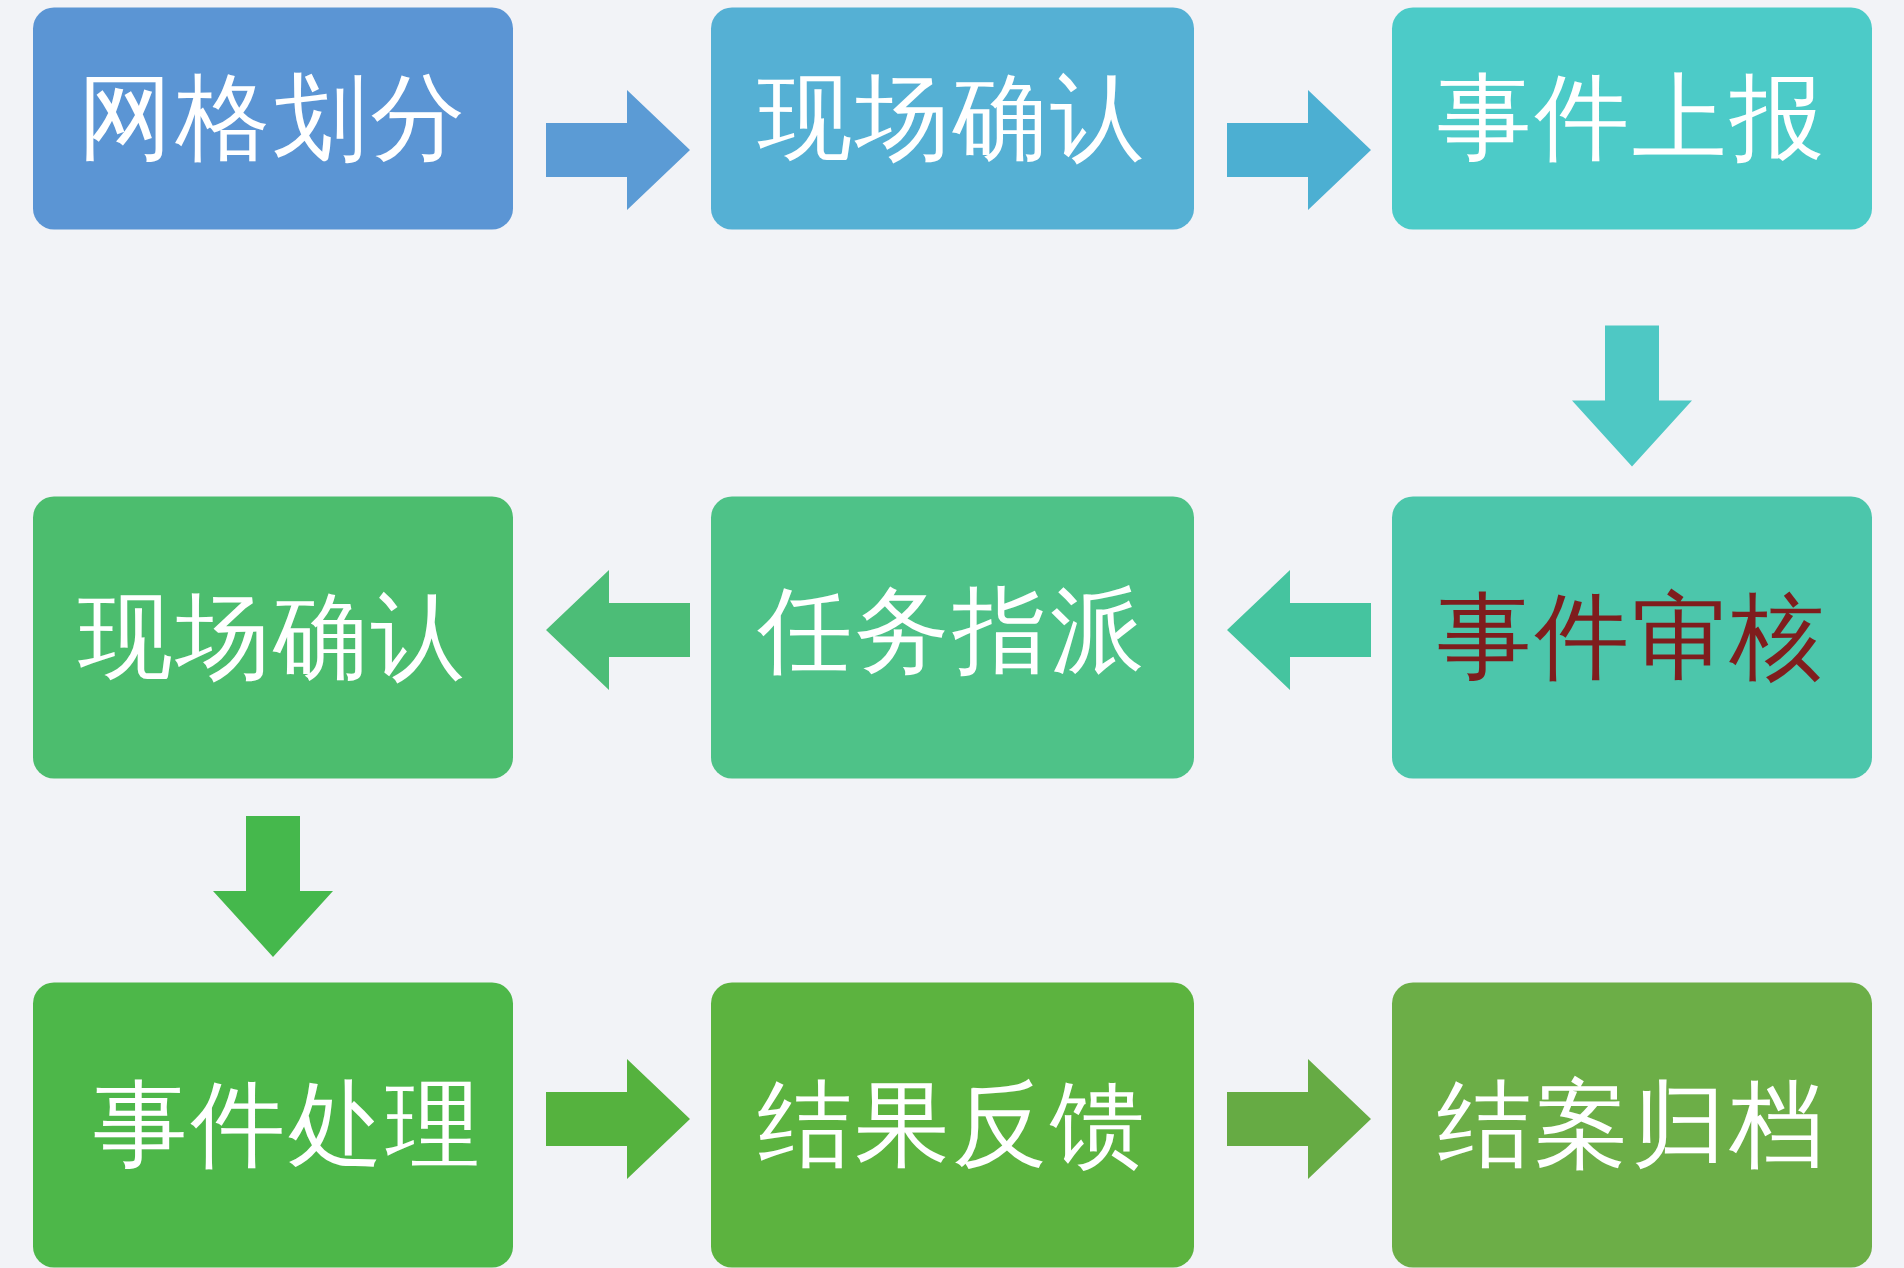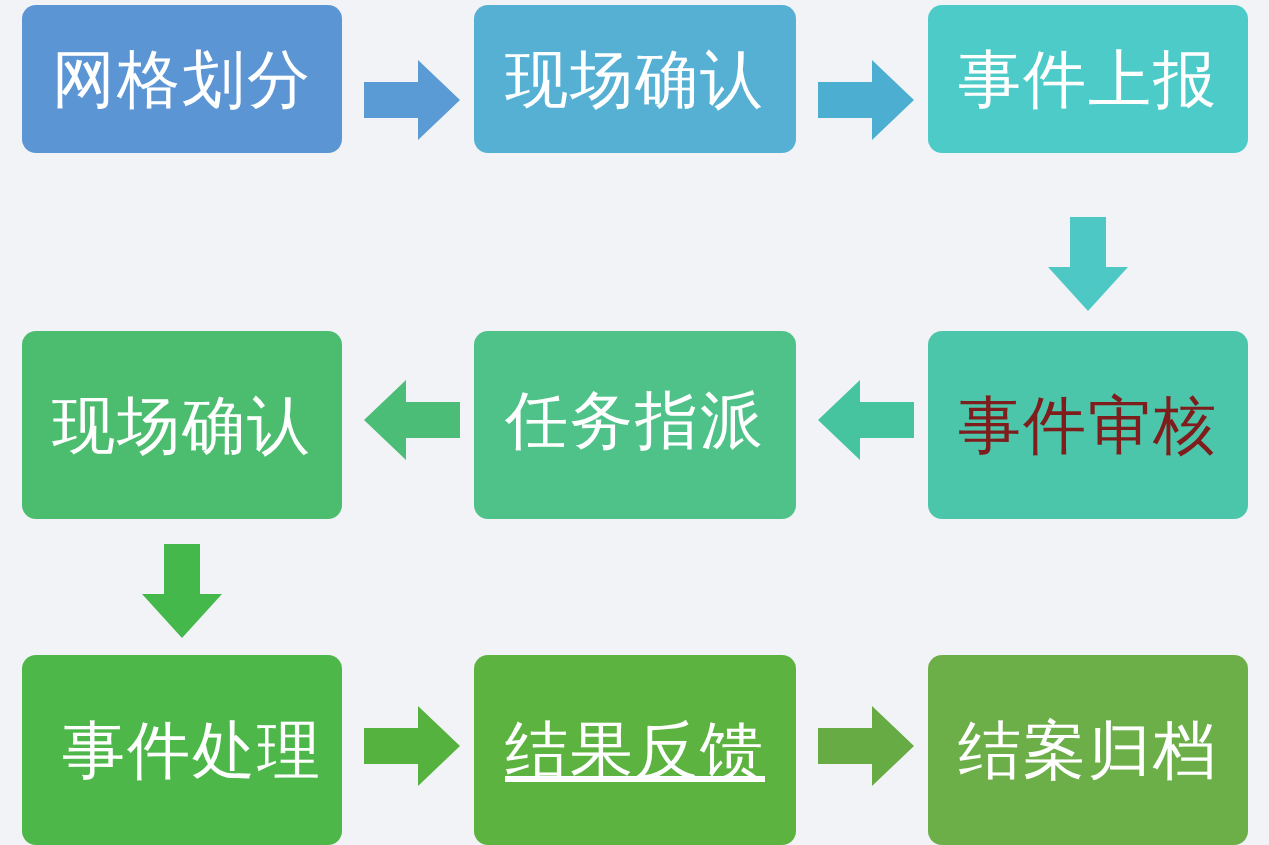--- a/index.html
+++ b/index.html
@@ -136,21 +136,21 @@
     <span class="node-label" style="color: rgb(255, 255, 255);">事件处理</span>
   </div>
 
   <div class="arrow arrow-h slot-h-a r3">
     <svg viewBox="0 0 100 92" width="100" height="92" aria-hidden="true">
       <polygon class="arrow-shape" points="2,28 56,28 56,6 98,46 56,86 56,64 2,64" fill="#55b23e"></polygon>
     </svg>
   </div>
 
   <div class="node row-3 col-2" style="background: rgb(92, 179, 63);">
-    <span class="node-label" style="color: rgb(255, 255, 255); text-decoration: underline;">结果反馈</span>
+    <span class="node-label" style="color: rgb(255, 255, 255);">结果反馈</span>
   </div>
 
   <div class="arrow arrow-h slot-h-b r3">
     <svg viewBox="0 0 100 92" width="100" height="92" aria-hidden="true">
       <polygon class="arrow-shape" points="2,28 56,28 56,6 98,46 56,86 56,64 2,64" fill="#66ab44"></polygon>
     </svg>
   </div>
 
   <div class="node row-3 col-3" style="background: rgb(108, 174, 71);">
     <span class="node-label" style="color: rgb(255, 255, 255);">结案归档</span>

